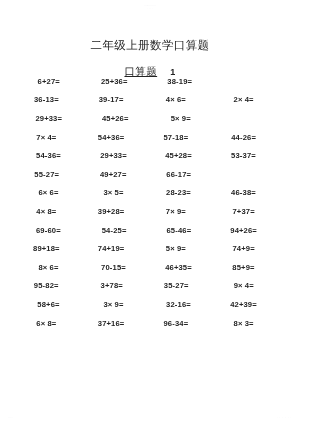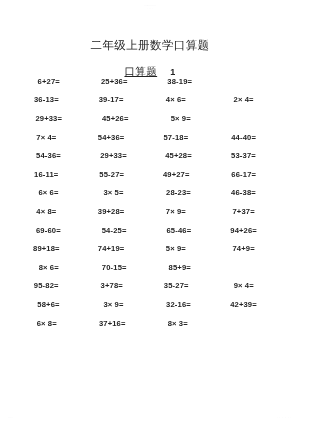--- a/index.html
+++ b/index.html
@@ -156,30 +156,29 @@
       </div>
       <div class="grid-row">
         <div class="cell">29+33=</div>
         <div class="cell">45+26=</div>
         <div class="cell">5× 9=</div>
       </div>
       <div class="grid-row">
         <div class="cell">7× 4=</div>
         <div class="cell">54+36=</div>
         <div class="cell">57-18=</div>
-        <div class="cell">44-40=</div>
+        <div class="cell">44-26=</div>
       </div>
       <div class="grid-row">
         <div class="cell">54-36=</div>
         <div class="cell">29+33=</div>
         <div class="cell">45+28=</div>
         <div class="cell">53-37=</div>
       </div>
       <div class="grid-row">
-        <div class="cell">16-11=</div>
         <div class="cell">55-27=</div>
         <div class="cell">49+27=</div>
         <div class="cell">66-17=</div>
       </div>
       <div class="grid-row">
         <div class="cell">6× 6=</div>
         <div class="cell">3× 5=</div>
         <div class="cell">28-23=</div>
         <div class="cell">46-38=</div>
       </div>
@@ -197,37 +196,39 @@
       </div>
       <div class="grid-row">
         <div class="cell">89+18=</div>
         <div class="cell">74+19=</div>
         <div class="cell">5× 9=</div>
         <div class="cell">74+9=</div>
       </div>
       <div class="grid-row">
         <div class="cell">8× 6=</div>
         <div class="cell">70-15=</div>
+        <div class="cell">46+35=</div>
         <div class="cell">85+9=</div>
       </div>
       <div class="grid-row">
         <div class="cell">95-82=</div>
         <div class="cell">3+78=</div>
         <div class="cell">35-27=</div>
         <div class="cell">9× 4=</div>
       </div>
       <div class="grid-row">
         <div class="cell">58+6=</div>
         <div class="cell">3× 9=</div>
         <div class="cell">32-16=</div>
         <div class="cell">42+39=</div>
       </div>
       <div class="grid-row">
         <div class="cell">6× 8=</div>
         <div class="cell">37+16=</div>
+        <div class="cell">96-34=</div>
         <div class="cell">8× 3=</div>
       </div>
     </div>
 
   <div class="footer">
     <div class="footer-left">·····</div>
     <div class="footer-right">·· · · · ·</div>
   </div>
 
 </div>

